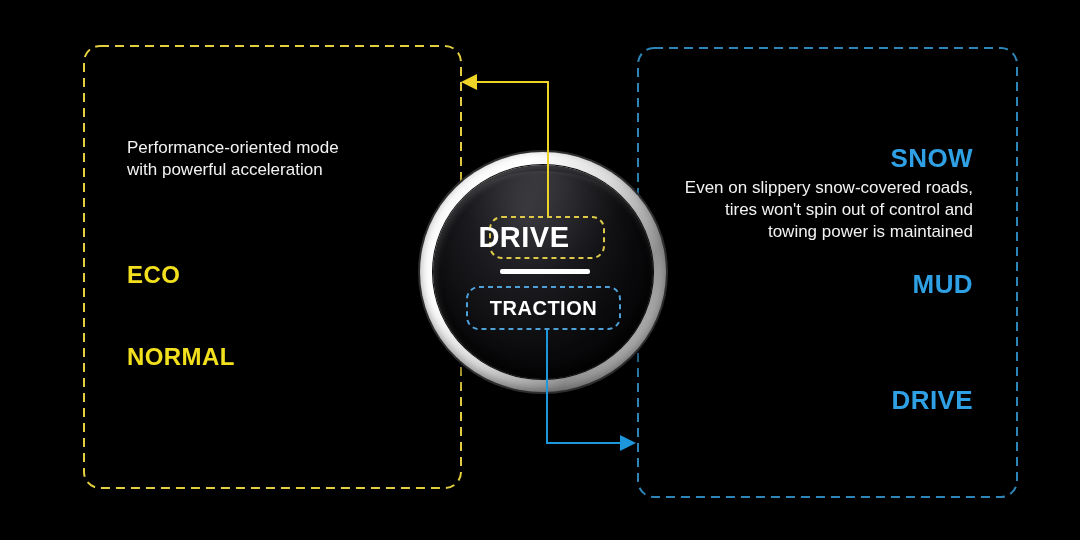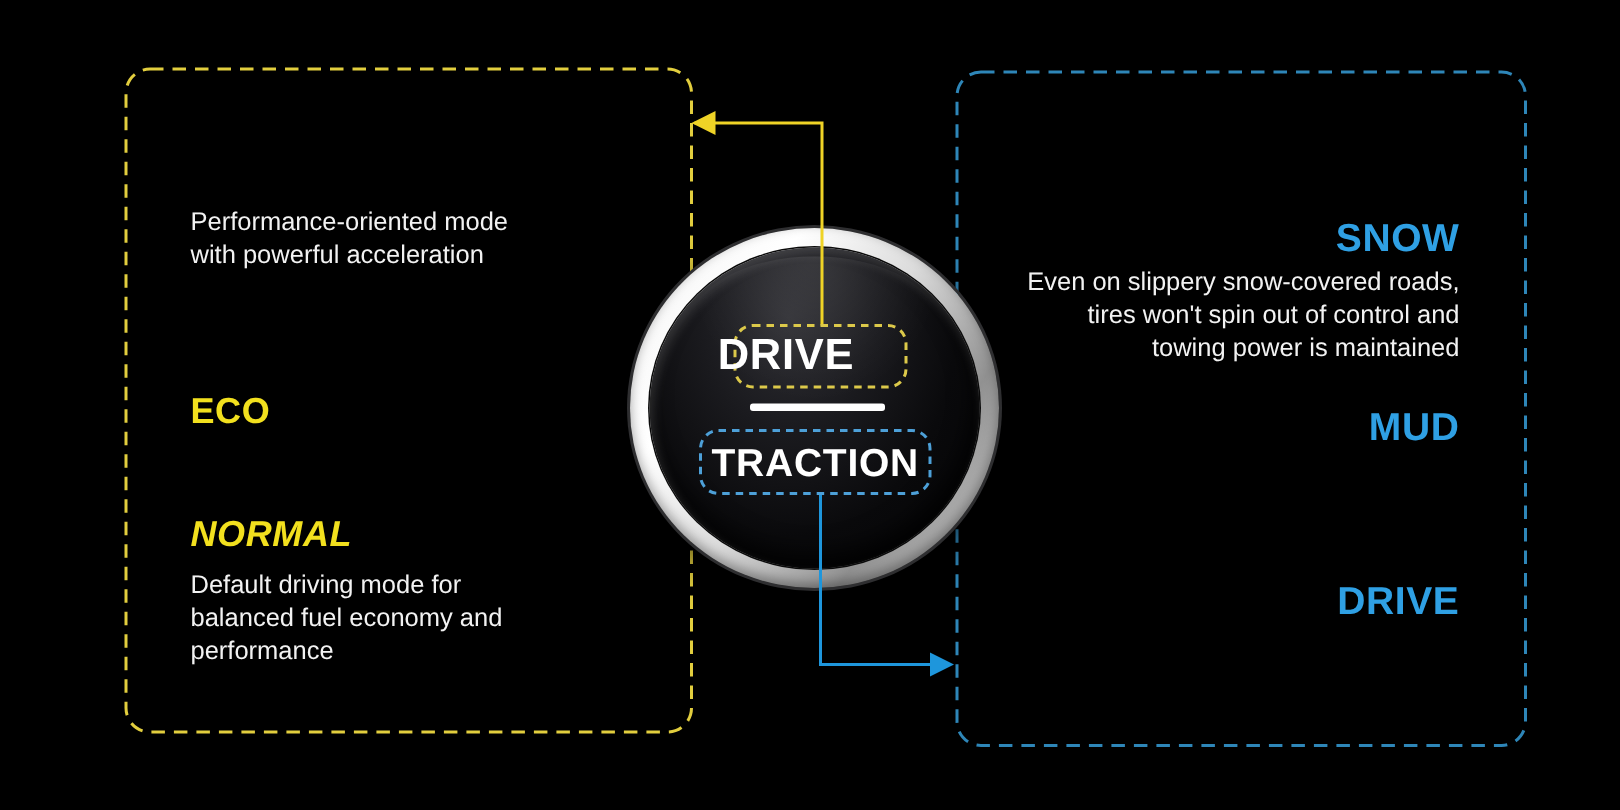--- a/index.html
+++ b/index.html
@@ -85,21 +85,21 @@
     position:absolute;
     z-index:3;
     display:flex;
     align-items:center;
     justify-content:center;
     color:#fff;
     font-weight:600;
     letter-spacing:0.5px;
   }
   .knob-label.drive{left:467px;top:217px;width:114px;height:41px;font-size:29px;}
-  .knob-label.traction{left:467px;top:287px;width:153px;height:42px;font-size:26px;}
+  .knob-label.traction{left:467px;top:287px;width:153px;height:42px;font-size:20px;}
 
   .panel-title{
     position:absolute;
     z-index:3;
     font-weight:700;
     line-height:30px;
     letter-spacing:0.4px;
   }
   .panel-title.yellow{color:var(--yellow-head);font-size:24px;}
   .panel-title.blue{color:var(--blue-head);font-size:26px;}
@@ -140,24 +140,21 @@
   </svg>
 
   <div class="knob-label drive">DRIVE</div>
   <div class="knob-label traction">TRACTION</div>
 
   <div class="panel-text left-col" style="top:137px;">Performance-oriented mode
 with powerful acceleration</div>
 
   <div class="panel-title yellow left-col" style="top:224px;margin-top:36px;">ECO</div>
 
-  <div class="panel-title yellow left-col" style="top:342px;font-style:italic;">NORMAL</div>
-  <div class="panel-text left-col" style="top:379px;">Default driving mode for
-balanced fuel economy and
-performance</div>
+  <div class="panel-title yellow left-col" style="top:342px;">NORMAL</div>
 
   <div class="panel-title blue right-col" style="top:103px;">SNOW</div>
   <div class="panel-text right-col" style="top:137px;">Even on slippery snow-covered roads,
 tires won't spin out of control and
 towing power is maintained</div>
 
   <div class="panel-title blue right-col" style="top:229px;">MUD</div>
 
   <div class="panel-title blue right-col" style="top:345px;">DRIVE</div>
 

